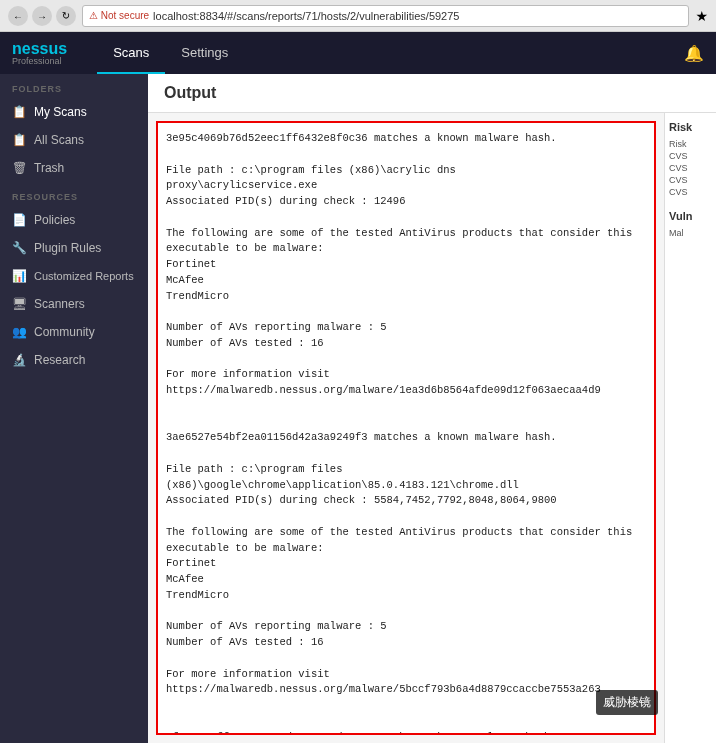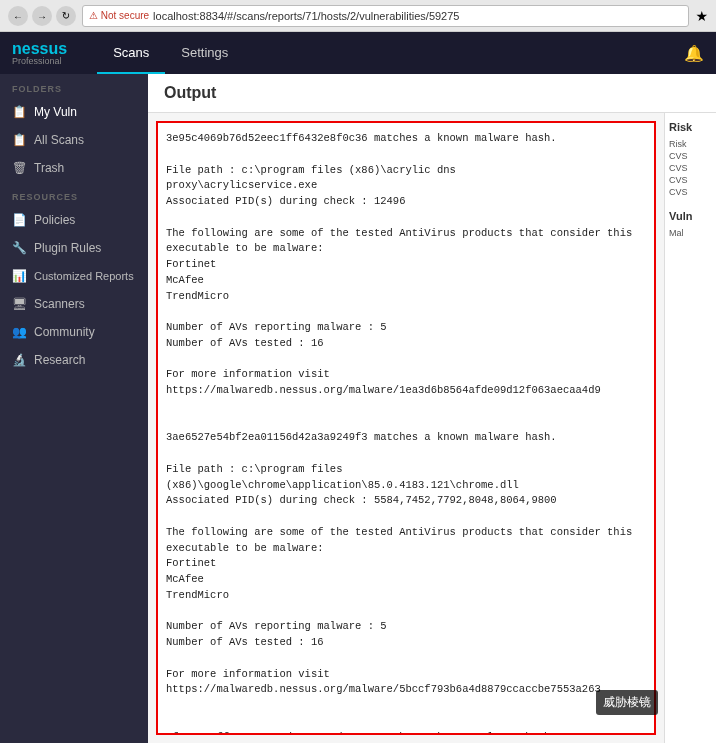--- a/index.html
+++ b/index.html
@@ -236,21 +236,21 @@
     <span class="header-bell">🔔</span>
   </div>
 
   <div class="main-layout">
 
     <div class="sidebar">
       <div class="sidebar-section-label">FOLDERS</div>
 
       <div class="sidebar-item active">
         <span class="sidebar-icon">📋</span>
-        <span>My Vuln</span>
+        <span>My Scans</span>
       </div>
       <div class="sidebar-item">
         <span class="sidebar-icon">📋</span>
         <span>All Scans</span>
       </div>
       <div class="sidebar-item">
         <span class="sidebar-icon">🗑</span>
         <span>Trash</span>
       </div>
 

